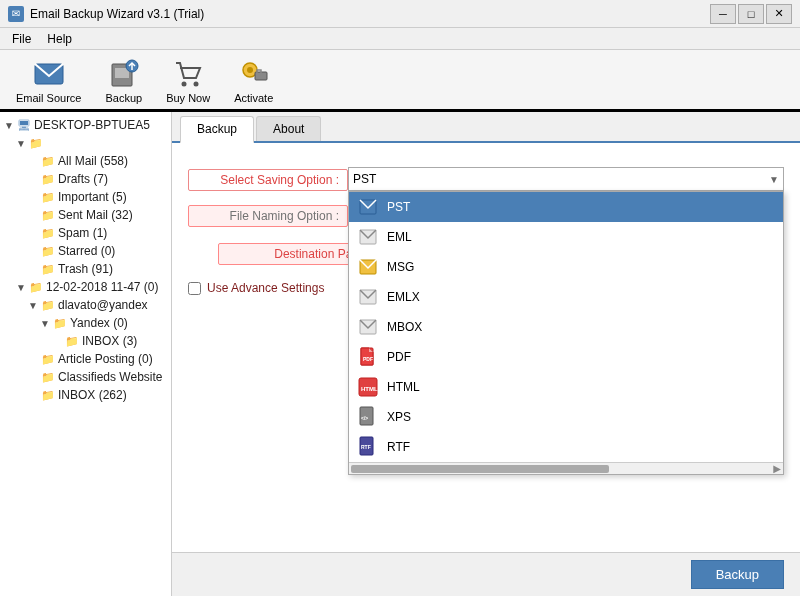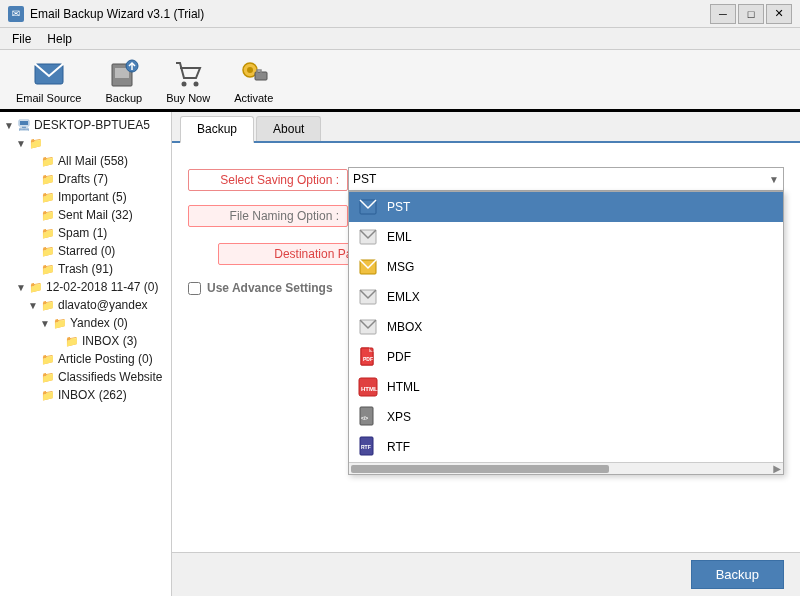--- a/index.html
+++ b/index.html
@@ -58,21 +58,21 @@
     
     .dropdown-scroll { overflow-y: auto; max-height: 290px; }
 
     
     .dest-row { display: flex; align-items: center; gap: 8px; }
     .dest-input { flex: 1; height: 24px; border: 1px solid #aaa; padding: 0 4px; font-size: 11px; background: white; color: #444; }
     .change-btn { background: #4a7fb5; color: white; border: 1px solid #3a6fa5; padding: 3px 12px; cursor: pointer; font-size: 12px; height: 26px; }
 
     
     .checkbox-row { display: flex; align-items: center; gap: 6px; margin-top: 8px; }
-    .checkbox-row label { color: #737373; font-weight: 700; font-size: 12px; cursor: pointer; }
+    .checkbox-row label { color: #7f1d1d; font-weight: 400; font-size: 12px; cursor: pointer; }
 
     
     .bottom-bar { display: flex; justify-content: flex-end; padding: 8px 16px; border-top: 1px solid #ccc; background: #f0f0f0; height: 44px; align-items: center; }
     .backup-btn { background: #4a7fb5; color: white; border: 1px solid #3a6fa5; padding: 6px 24px; cursor: pointer; font-size: 13px; font-weight: 500; }
 
     
     ::-webkit-scrollbar { width: 12px; height: 12px; }
     ::-webkit-scrollbar-track { background: #f0f0f0; }
     ::-webkit-scrollbar-thumb { background: #aaa; border: 2px solid #f0f0f0; }
 

